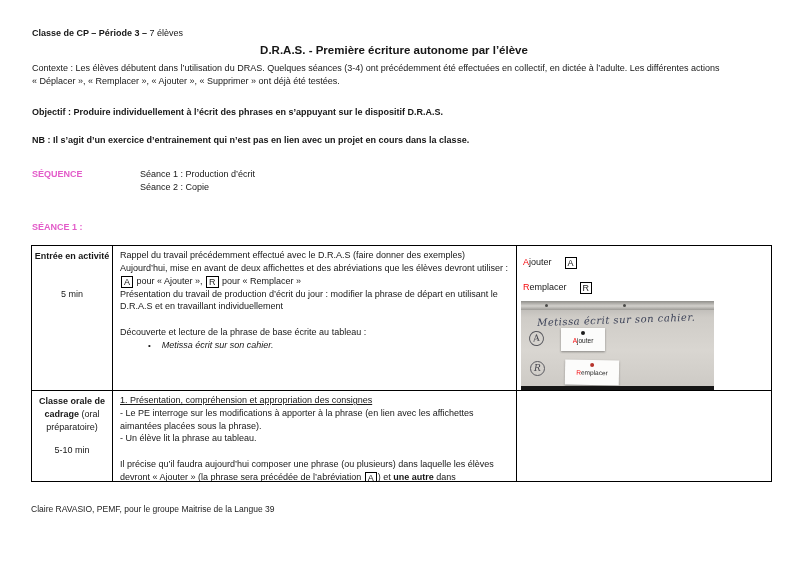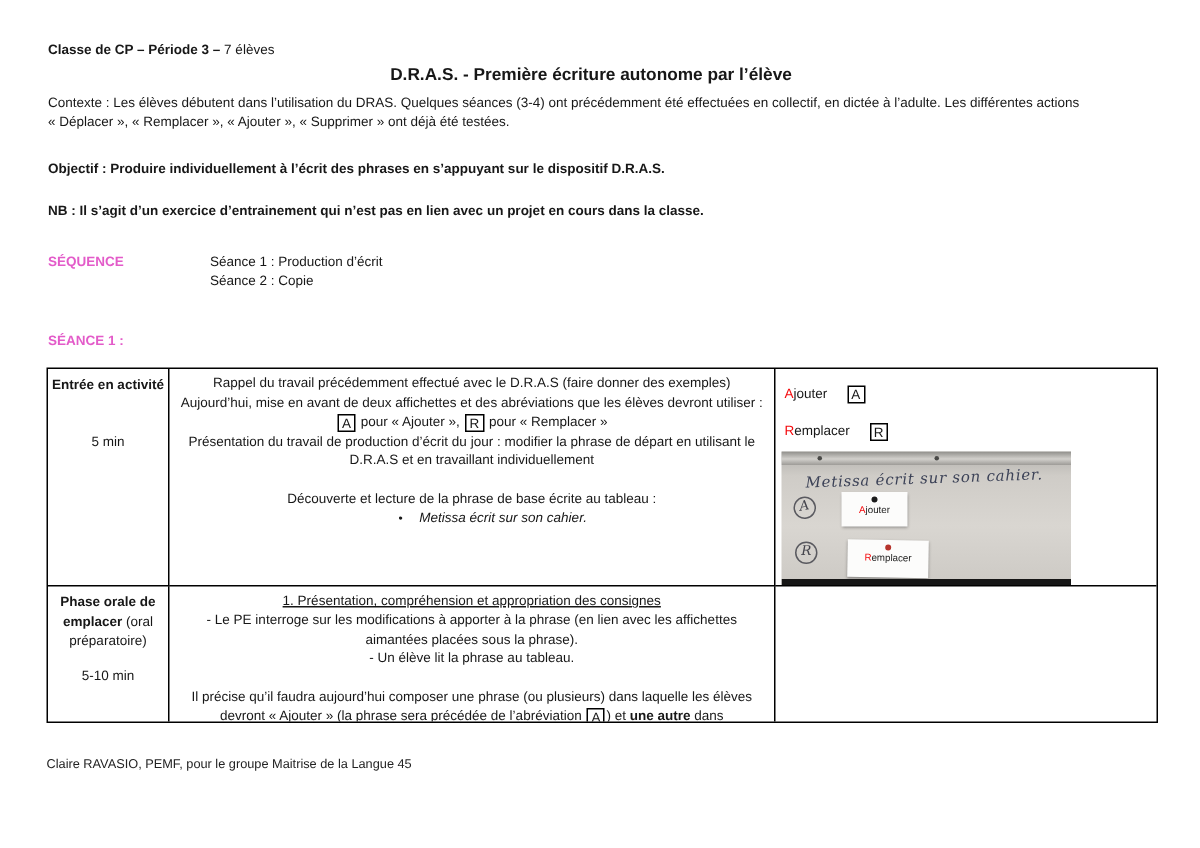--- a/index.html
+++ b/index.html
@@ -24,21 +24,21 @@
   .sequence .seq-label { width:108px; }
   .seance-heading { position:absolute; left:32px; top:221px; }
 
   .lesson-table {
     position:absolute; left:31px; top:245px; width:741px; height:237px;
     border:1.5px solid #000; display:grid;
     grid-template-columns:81px 404px 1fr; grid-template-rows:145px 1fr;
   }
   .cell { overflow:hidden; }
   .col1 { border-right:1.5px solid #000; text-align:center; padding:4px 2px 0 2px; }
-  .col2 { border-right:1.5px solid #000; padding:3px 7px 16px 7px;text-align:center; }
+  .col2 { border-right:1.5px solid #000; padding:3px 7px 16px 7px; }
   .col3 { position:relative; padding:10px 0 0 6px; }
   .row1 { border-bottom:1.5px solid #000; }
   .duration { margin-top:25px; }
   .duration2 { margin-top:11px; }
   .gap-line { height:12.8px; }
   .underline { text-decoration:underline; }
   .bullet-line { padding-left:28px; font-style:italic; }
   .bullet-dot { font-style:normal; margin-right:11px; font-size:8px; }
   .boxed {
     display:inline-block; border:1px solid #000; padding:0 2px; line-height:10px;
@@ -141,31 +141,31 @@
           <span class="magnet black"></span><span class="red">A</span><span>jouter</span>
         </div>
         <div class="card card-r">
           <span class="magnet red"></span><span class="red">R</span><span>emplacer</span>
         </div>
         <div class="photo-strip"></div>
       </div>
     </div>
 
     <div class="cell col1">
-      <div><span class="b">Phase orale de emplacer</span><span> (oral préparatoire)</span></div>
+      <div><span class="b">Classe orale de cadrage</span><span> (oral préparatoire)</span></div>
       <div class="duration2">5-10 min</div>
     </div>
 
     <div class="cell col2">
       <div class="underline">1. Présentation, compréhension et appropriation des consignes</div>
       <div>- Le PE interroge sur les modifications à apporter à la phrase (en lien avec les affichettes aimantées placées sous la phrase).</div>
       <div>- Un élève lit la phrase au tableau.</div>
       <div class="gap-line"></div>
       <div><span>Il précise qu’il faudra aujourd’hui composer une phrase (ou plusieurs) dans laquelle les élèves devront « Ajouter » (la phrase sera précédée de l’abréviation </span><span class="boxed">A</span><span>) et </span><span class="b">une autre</span><span> dans</span></div>
     </div>
 
     <div class="cell col3"></div>
 
   </div>
 
-  <div class="footer-credit">Claire RAVASIO, PEMF, pour le groupe Maitrise de la Langue 45</div>
+  <div class="footer-credit">Claire RAVASIO, PEMF, pour le groupe Maitrise de la Langue 39</div>
 
 </div>
 
 </body></html>

